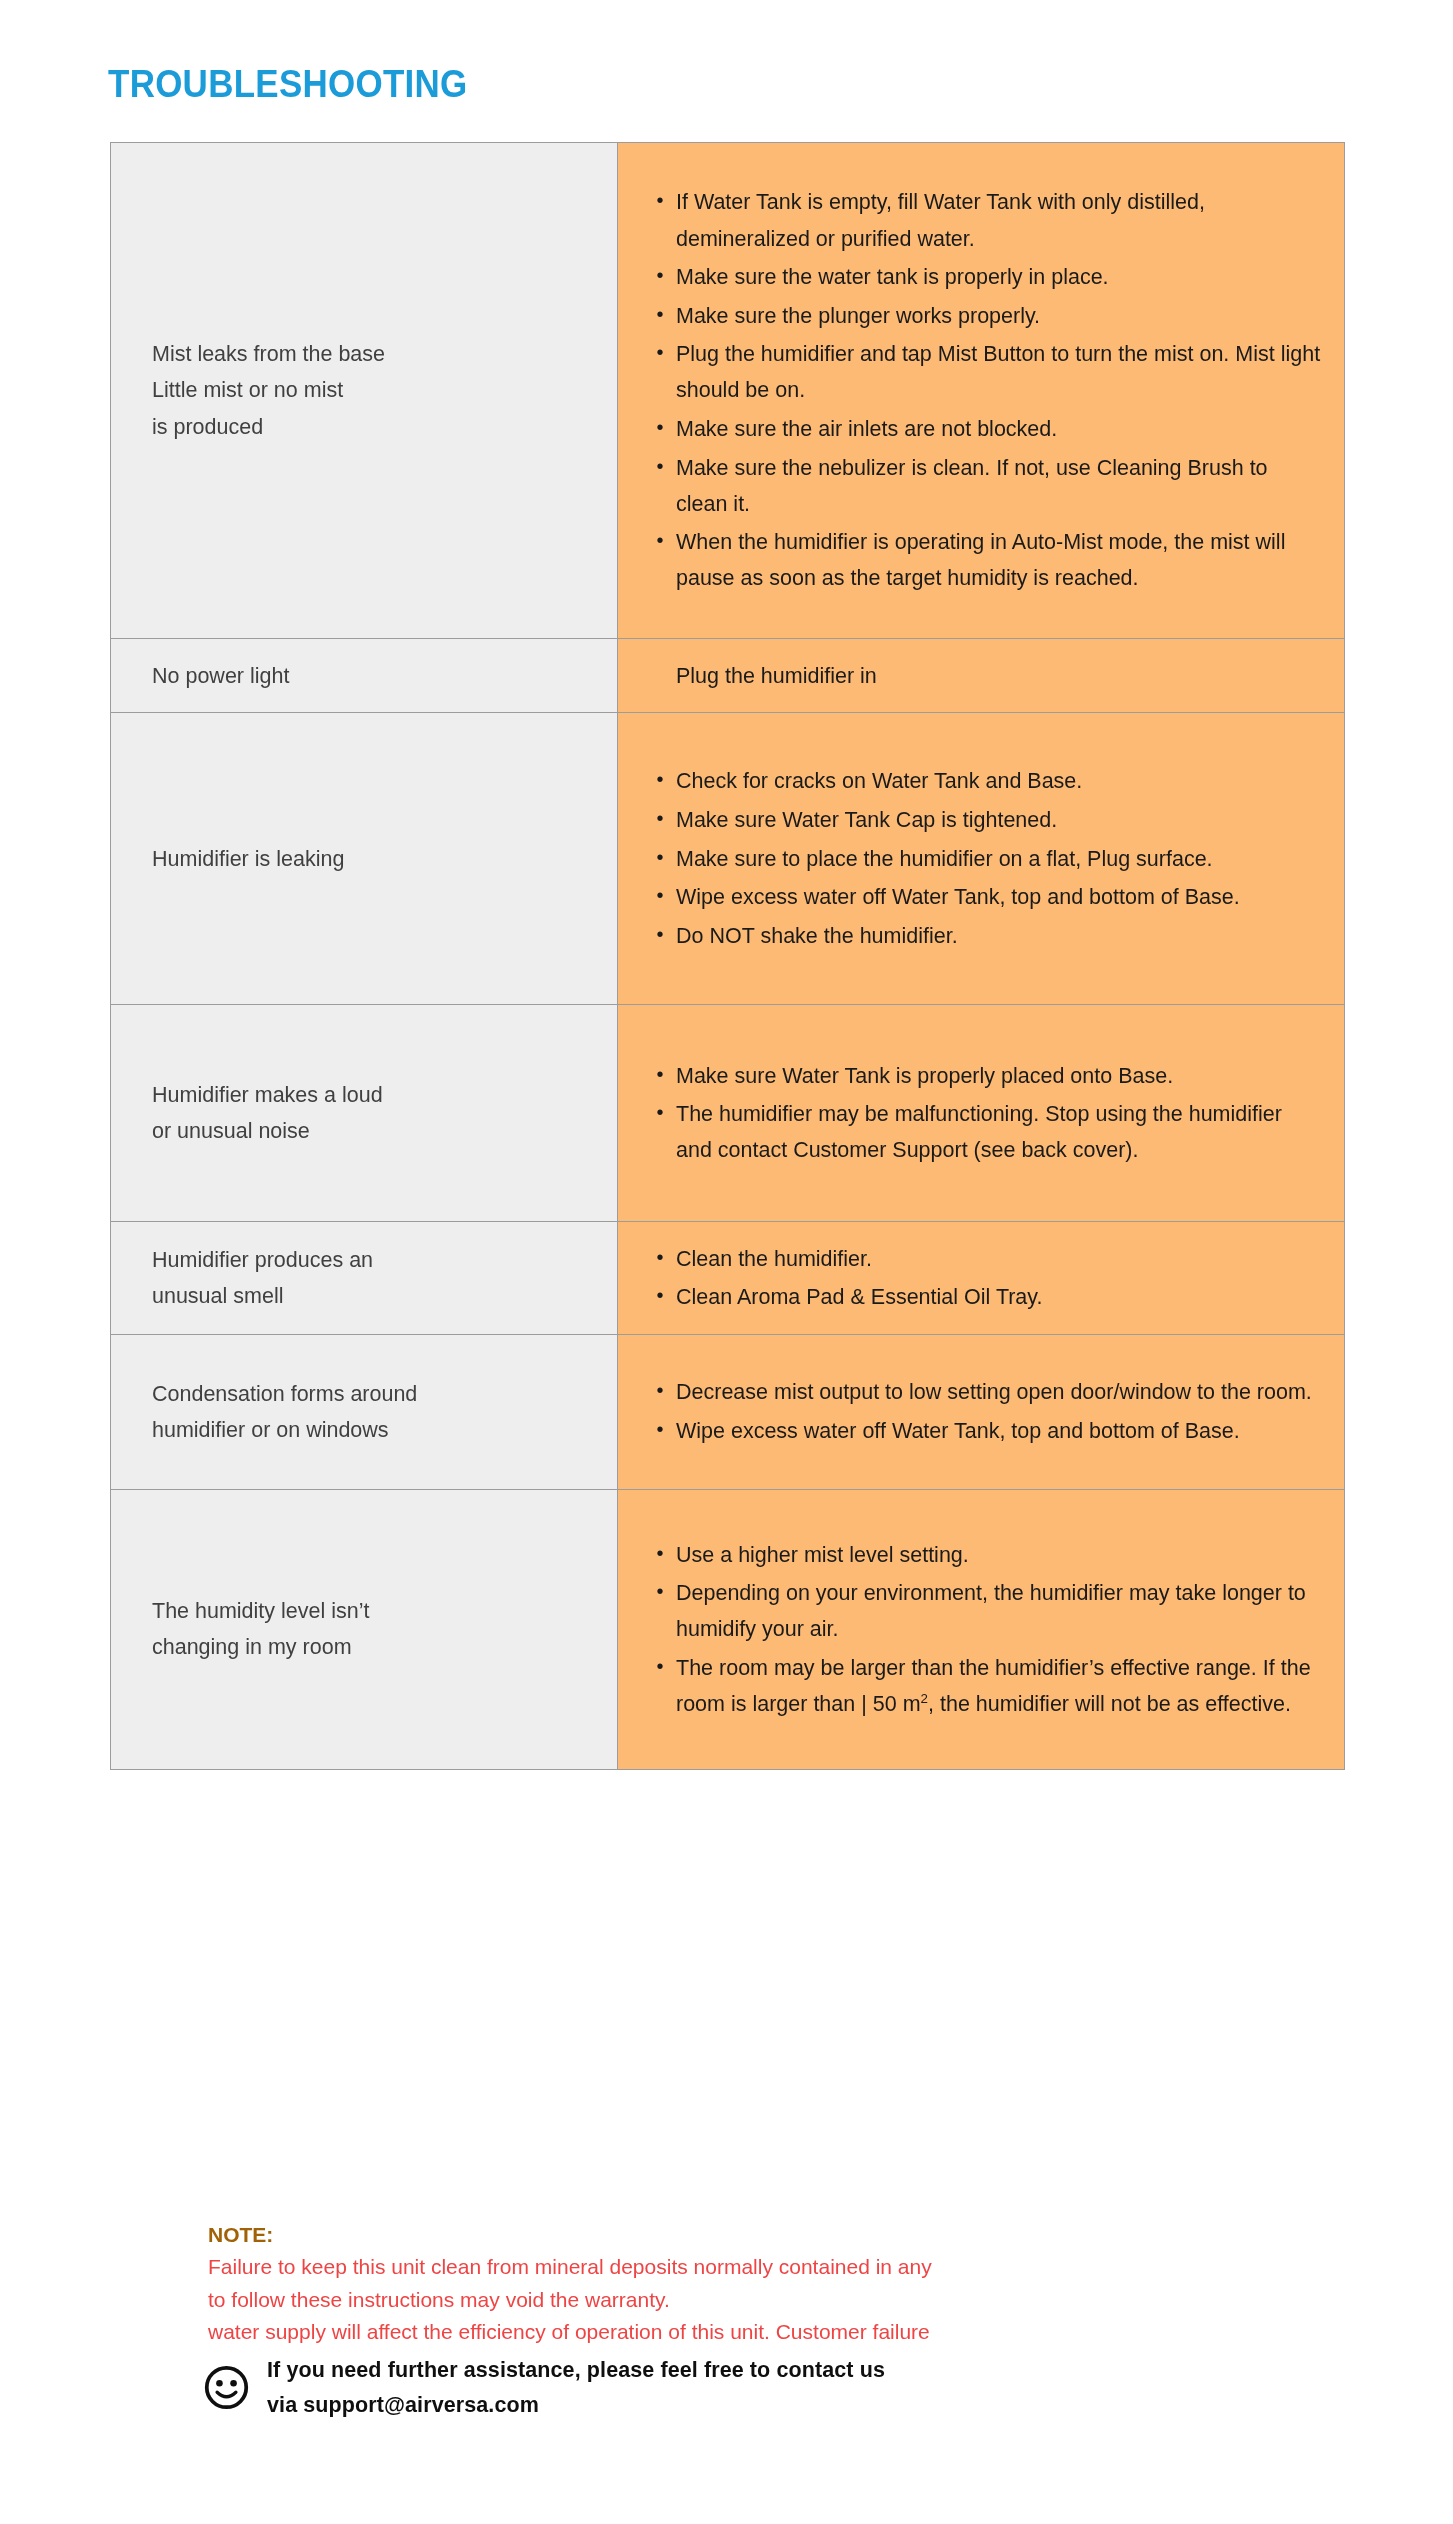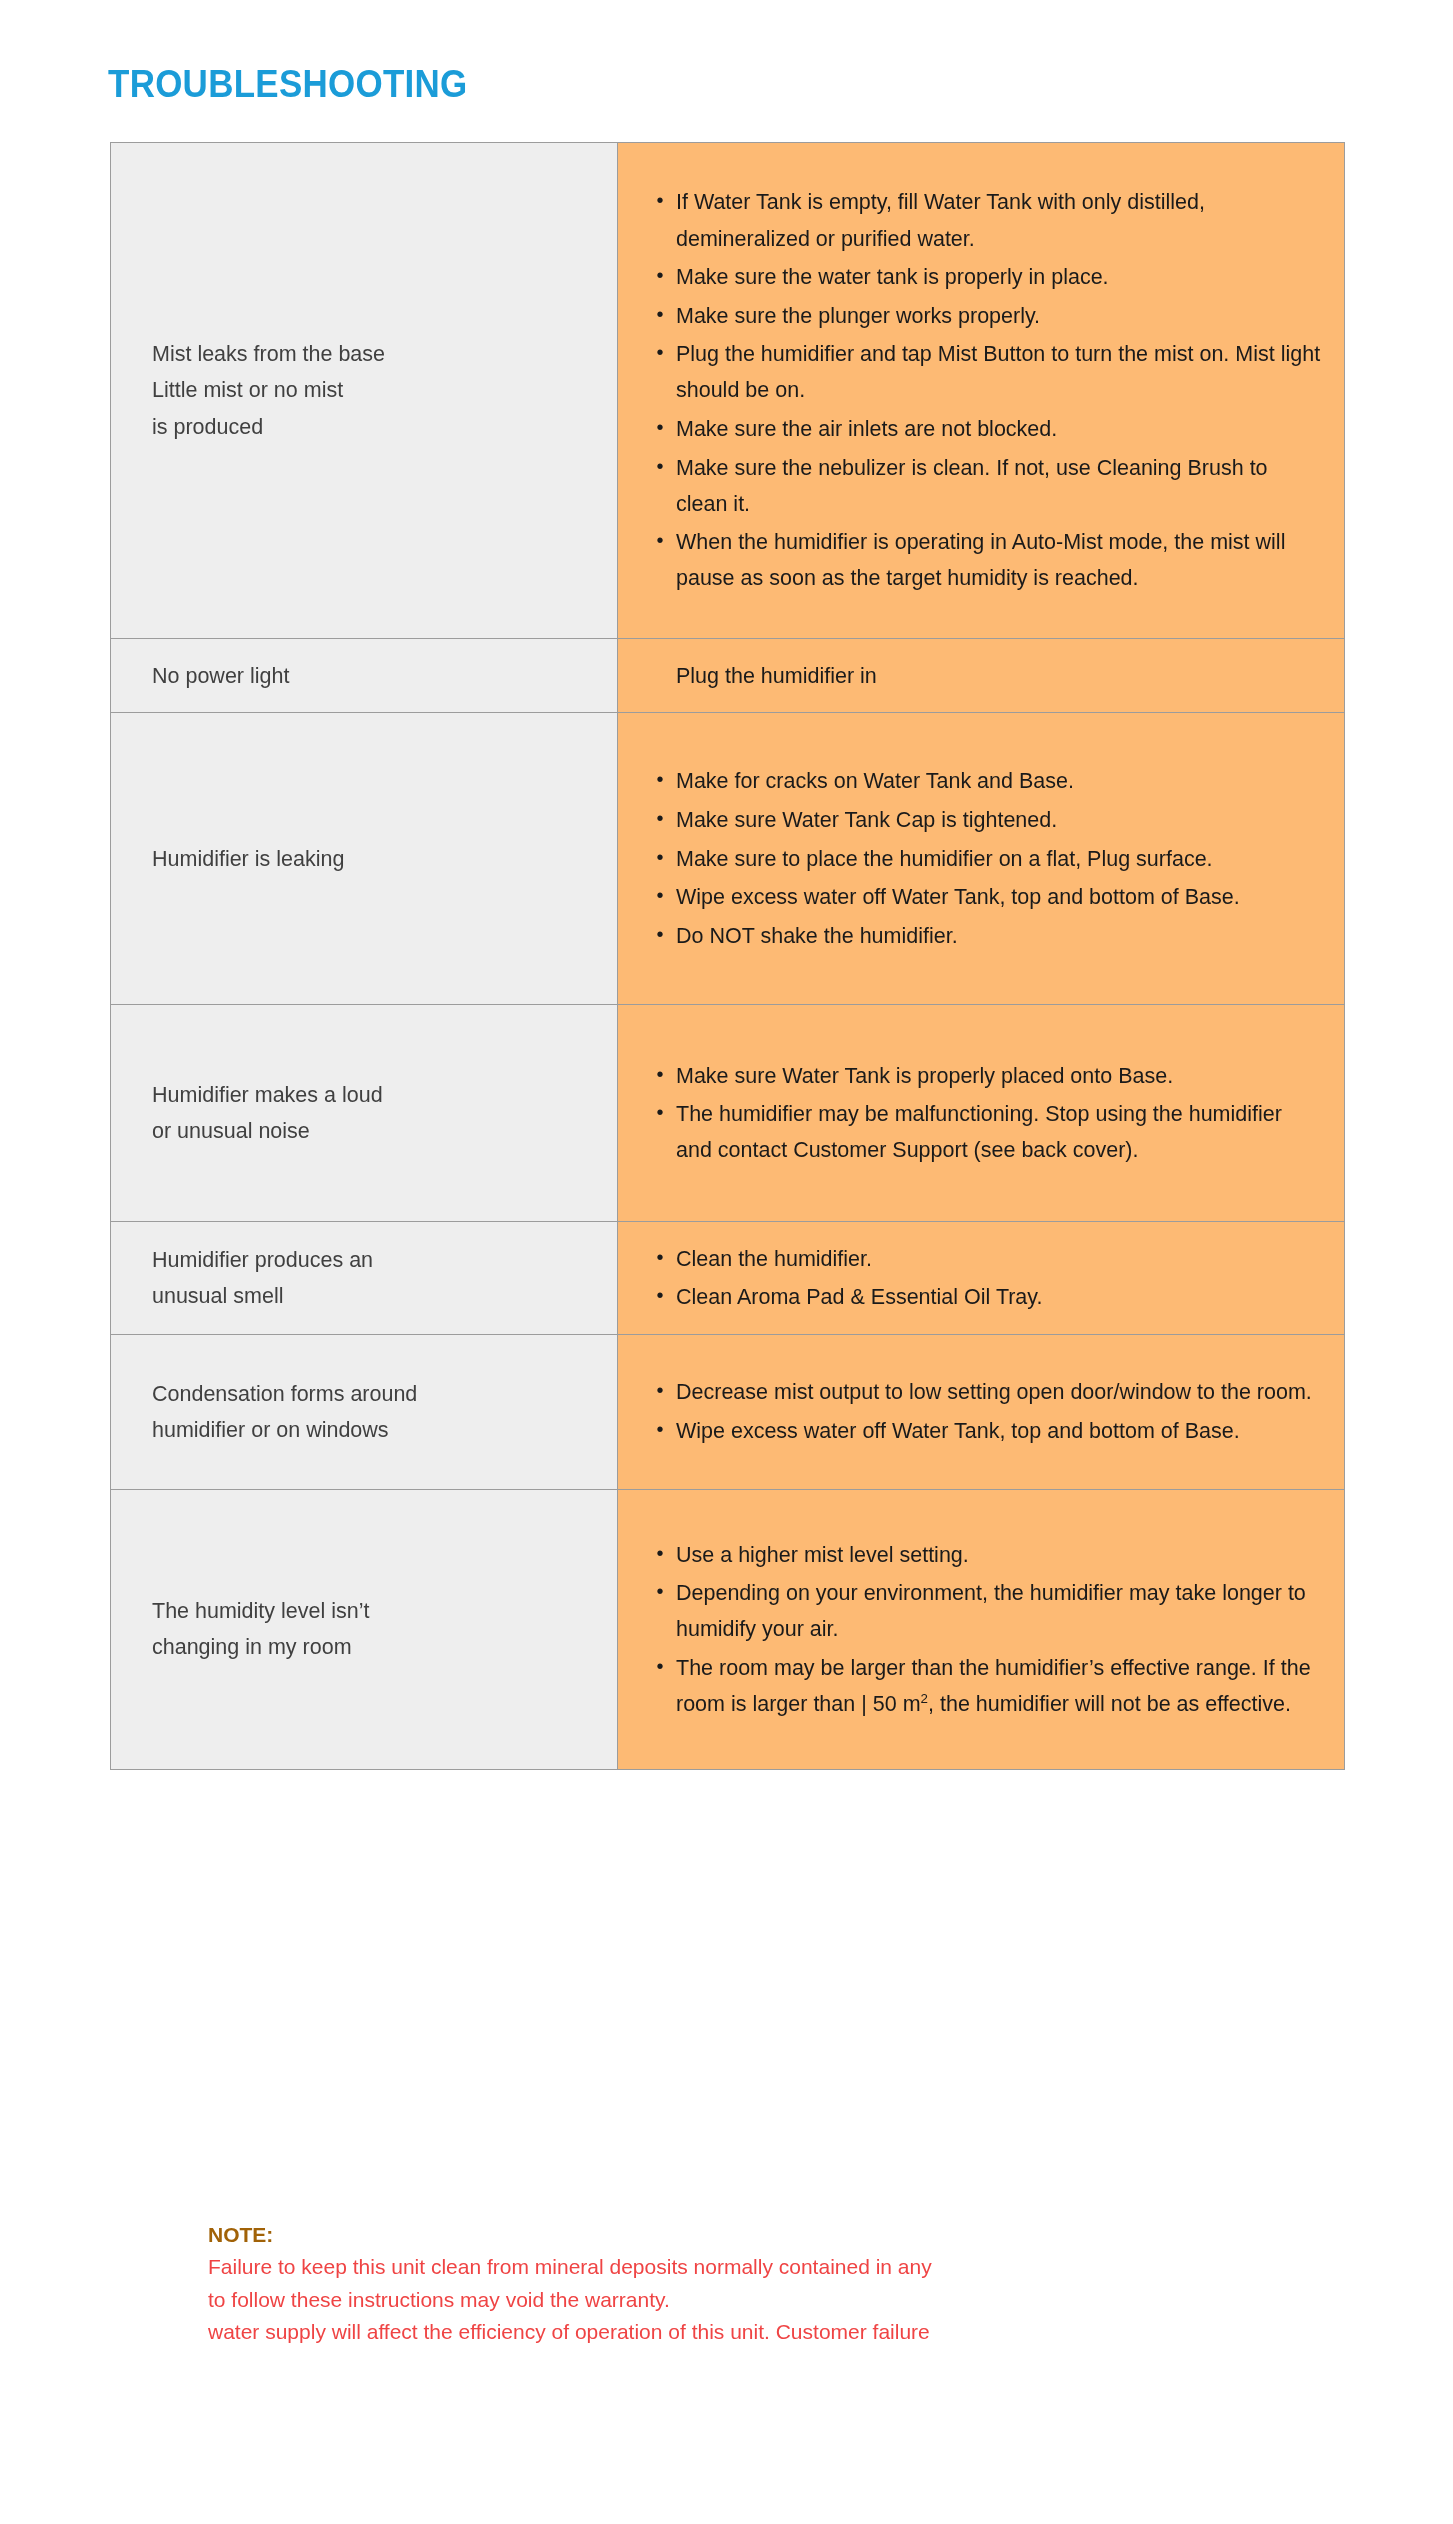--- a/index.html
+++ b/index.html
@@ -206,21 +206,21 @@
         </tr>
         <tr class="r-leak">
           <td class="col-symptom">
             <div class="symptom-text">
               <span class="ln">Humidifier is leaking</span>
             </div>
           </td>
           <td class="col-solution">
             <div class="solution-cell">
               <ul class="bullets">
-                <li>Make for cracks on Water Tank and Base.</li>
+                <li>Check for cracks on Water Tank and Base.</li>
                 <li>Make sure Water Tank Cap is tightened.</li>
                 <li>Make sure to place the humidifier on a flat, Plug surface.</li>
                 <li>Wipe excess water off Water Tank, top and bottom of Base.</li>
                 <li>Do NOT shake the humidifier.</li>
               </ul>
             </div>
           </td>
         </tr>
         <tr class="r-noise">
           <td class="col-symptom">
@@ -292,15 +292,27 @@
 
   <div class="note-block">
     <div class="note-head">NOTE:</div>
     <div class="note-body">
         <span class="ln">Failure to keep this unit clean from mineral deposits normally contained in any</span>
         <span class="ln">to follow these instructions may void the warranty.</span>
         <span class="ln">water supply will affect the efficiency of operation of this unit. Customer failure</span>
       </div>
   </div>
 
+  <div class="contact-block">
+    <svg class="smiley-icon" viewBox="0 0 100 100">
+      <circle cx="50" cy="50" r="42" fill="none" stroke="#0f0f0f" stroke-width="8"></circle>
+      <circle cx="35" cy="41" r="7" fill="#0f0f0f"></circle>
+      <circle cx="65" cy="41" r="7" fill="#0f0f0f"></circle>
+      <path d="M30 60 Q50 79 70 60" fill="none" stroke="#0f0f0f" stroke-width="7" stroke-linecap="round"></path>
+    </svg>
+    <div class="contact-lines">
+        <span class="ln">If you need further assistance, please feel free to contact us</span>
+        <span class="ln">via support@airversa.com</span>
+      </div>
+  </div>
 
 </div>
 
 
 </body></html>

